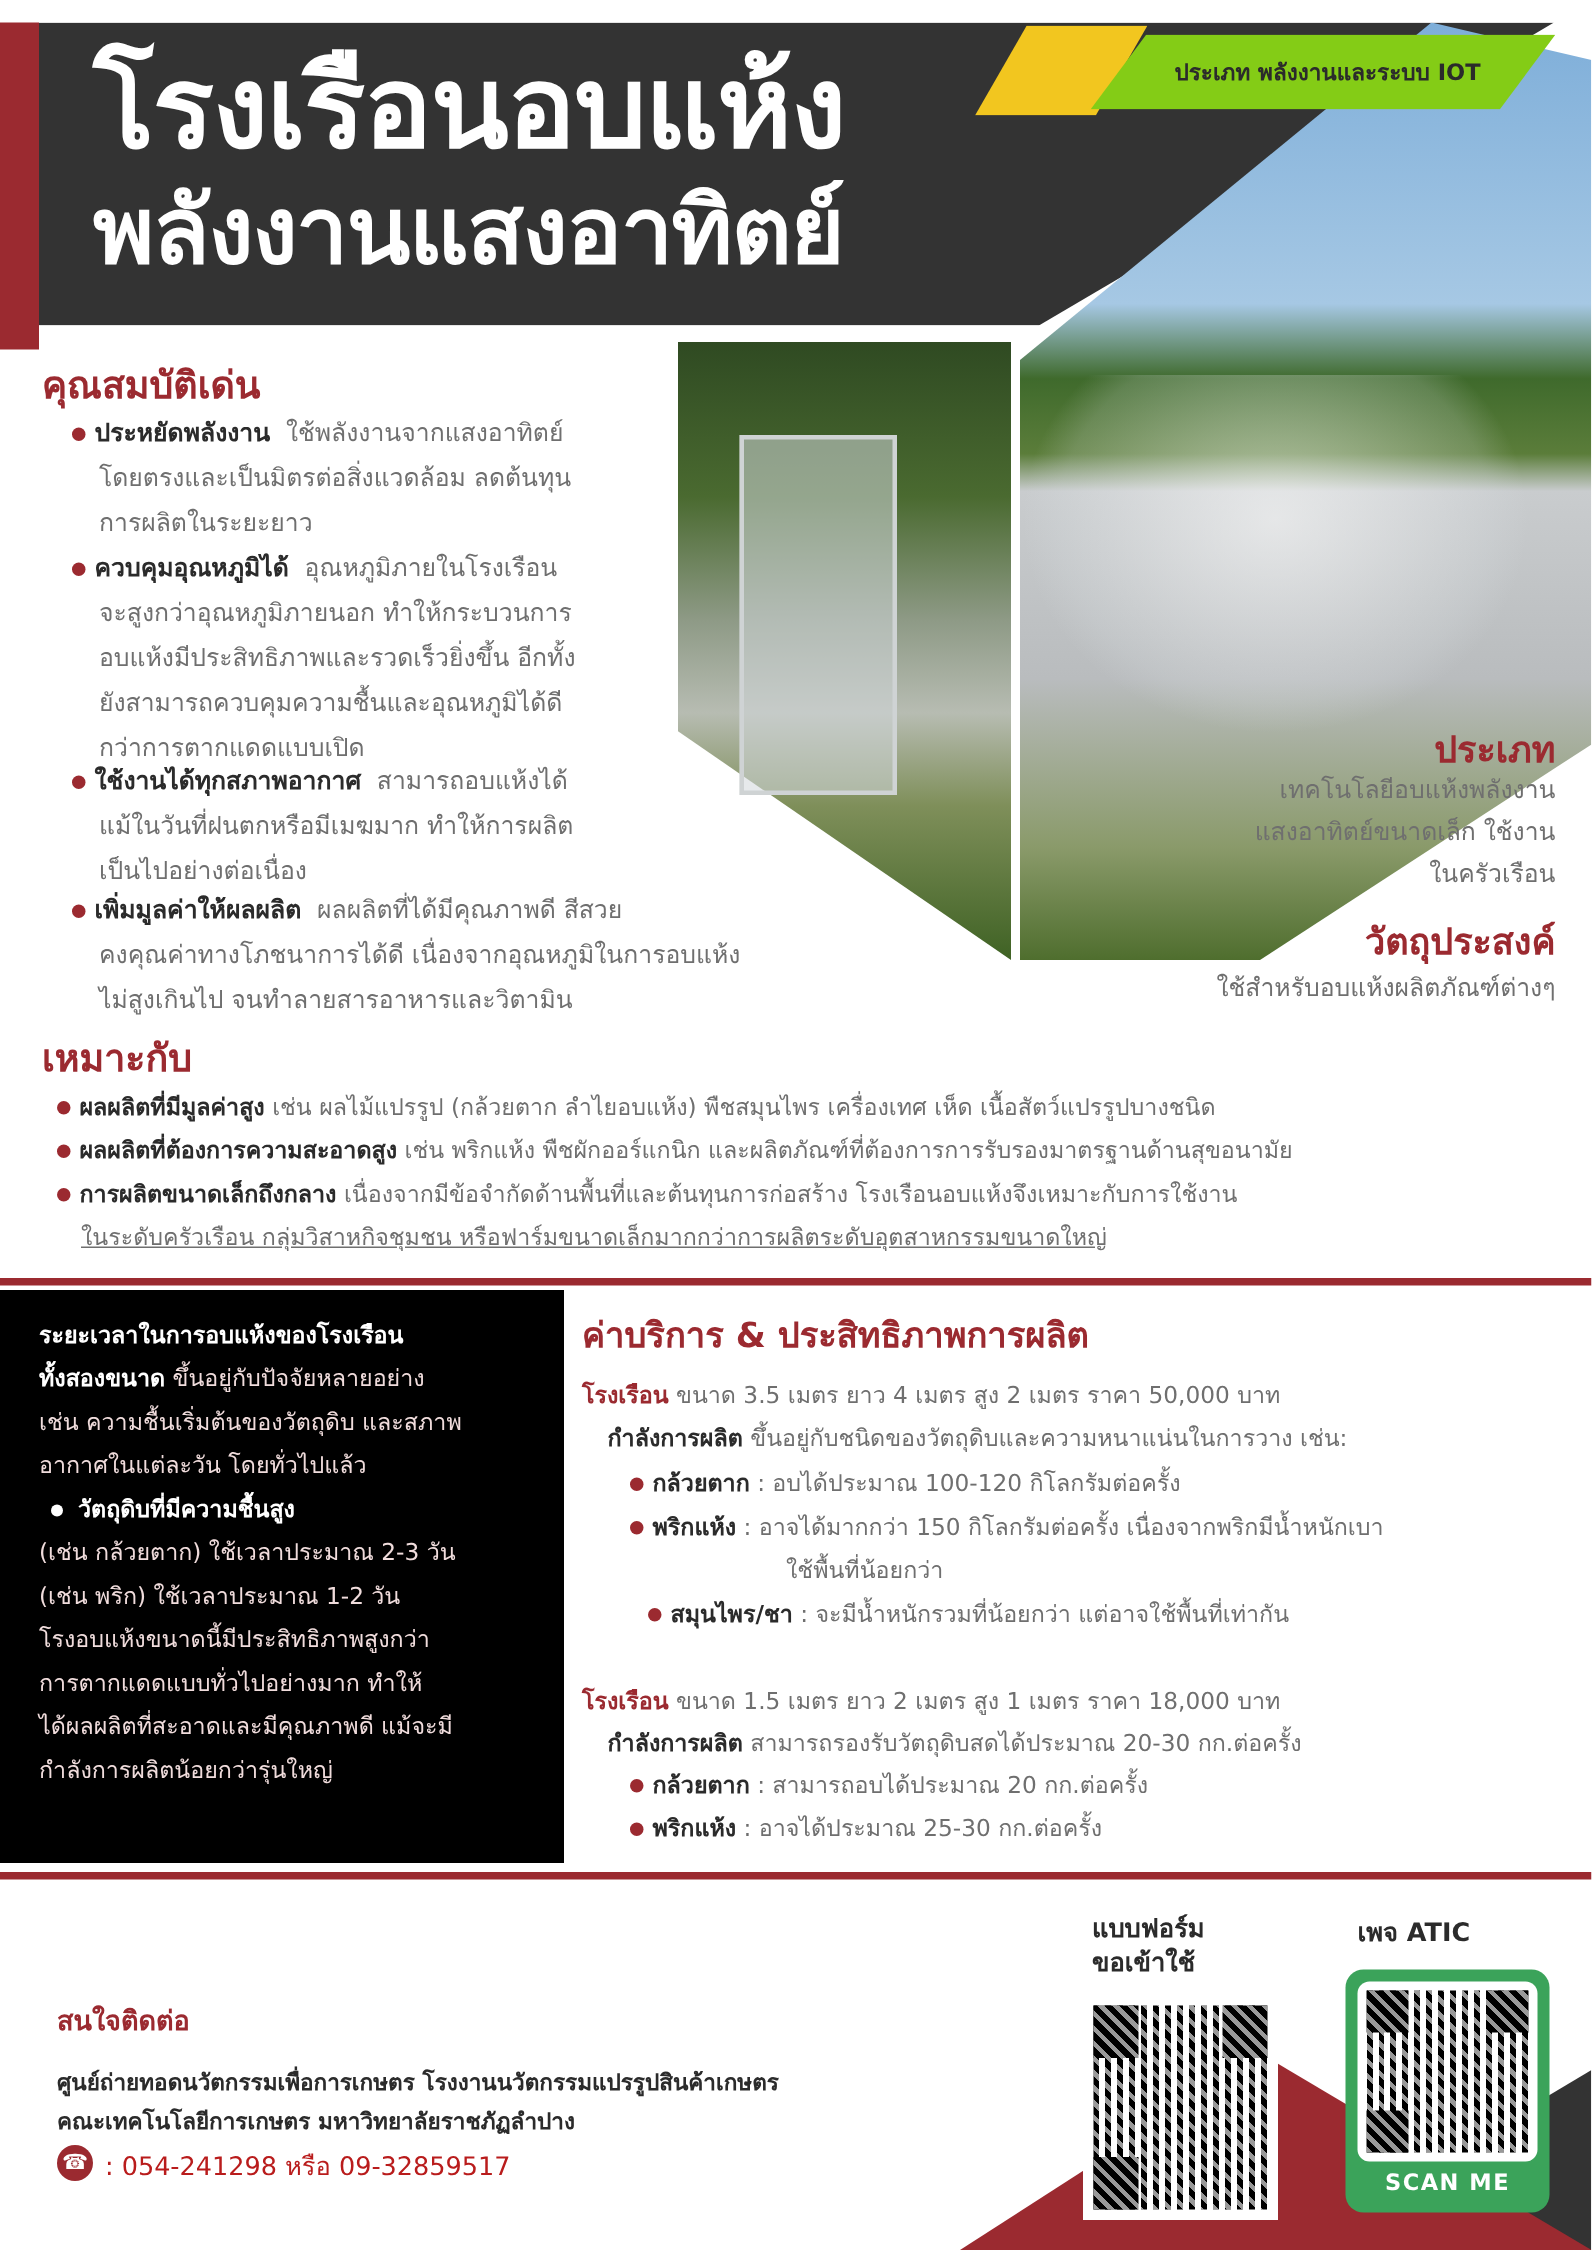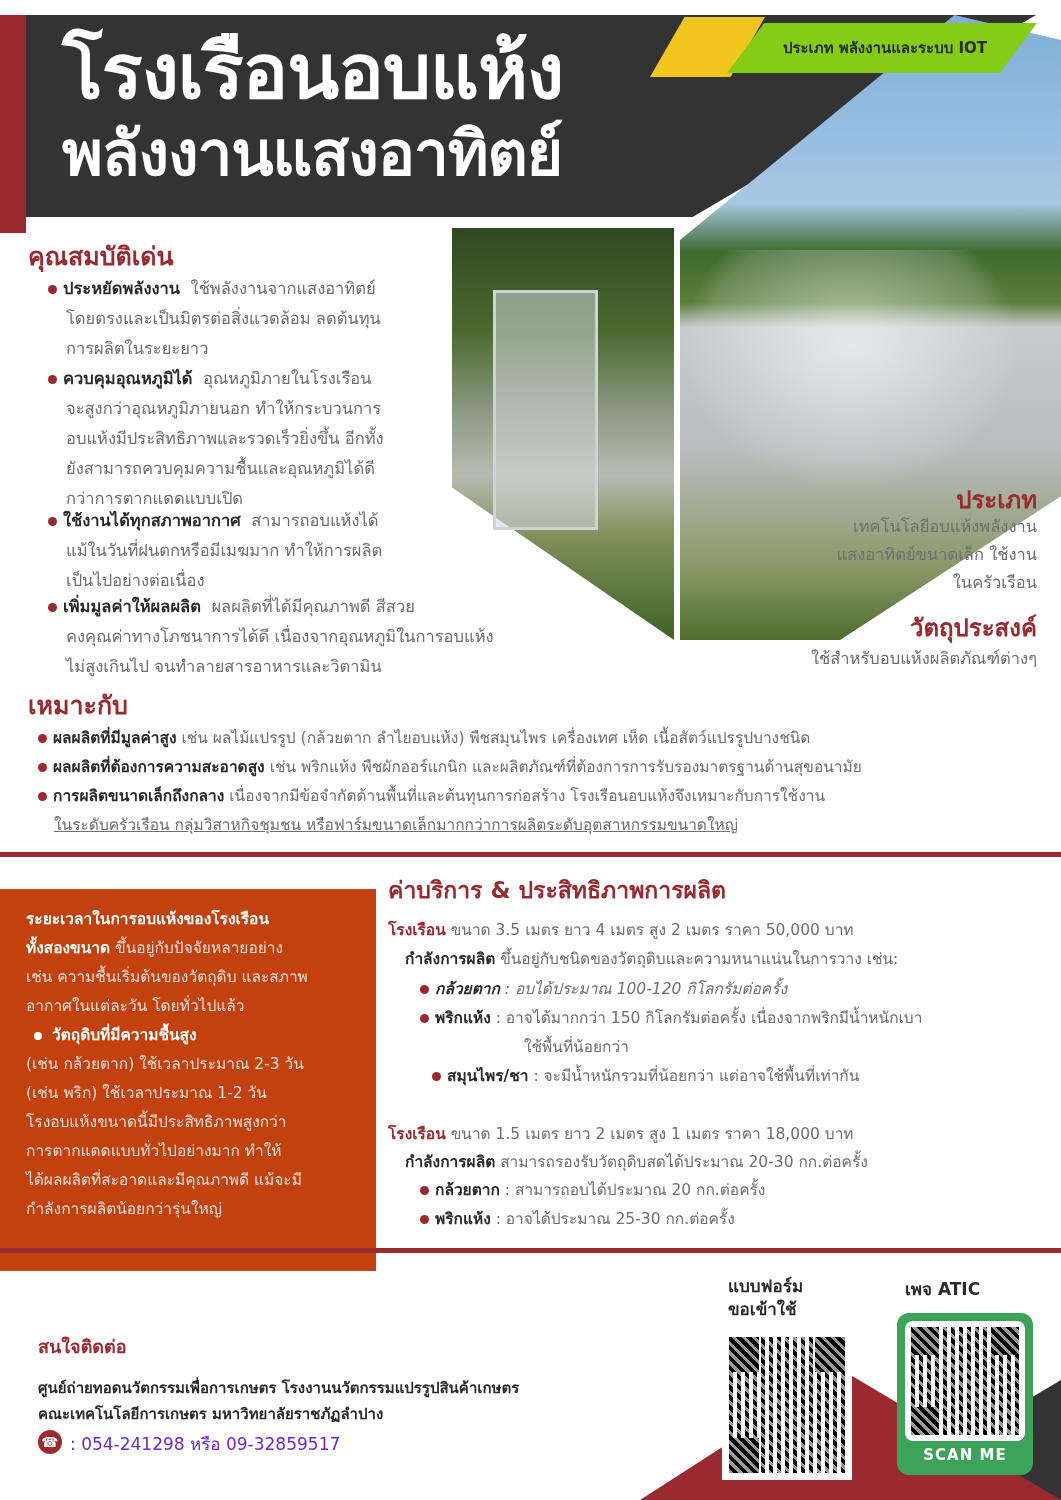--- a/index.html
+++ b/index.html
@@ -46,36 +46,36 @@
   
   #suit-title { position: absolute; left: 28px; top: 685px; font-size: 25px; font-weight: bold; color: #9b2a30; }
   .suit { position: absolute; left: 38px; font-size: 15.5px; line-height: 29px; color: #6f6f6f; white-space: nowrap; }
   .suit b { color: #2b2b2b; }
 
   
   #hr-1 { position: absolute; left: 0; top: 852px; width: 1061px; height: 5px; background: #9b2a30; }
   #hr-2 { position: absolute; left: 0; top: 1248px; width: 1061px; height: 5px; background: #9b2a30; }
 
   
-  #redbox { position: absolute; left: 0; top: 860px; width: 376px; height: 382px; background: #c2410c; padding: 16px 0 0 26px; color: #f0dcdc; font-size: 15.5px; line-height: 29px; margin-top: 29px; }
+  #redbox { position: absolute; left: 0; top: 860px; width: 376px; height: 382px; background: #000000; padding: 16px 0 0 26px; color: #f0dcdc; font-size: 15.5px; line-height: 29px; }
   #redbox b { color: #ffffff; }
   #redbox .wb { display:block; }
   .wbullet { display:inline-block; width: 8px; height: 8px; border-radius:50%; background:#fff; margin: 0 10px 0 8px; vertical-align: middle; }
 
   
   #price-title { position: absolute; left: 388px; top: 872px; font-size: 23px; font-weight: bold; color: #9b2a30; }
   .price { position: absolute; font-size: 15.5px; line-height: 29px; color: #6f6f6f; white-space: nowrap; }
   .price b.r { color: #9b2a30; }
   .price b.d { color: #2b2b2b; }
 
   
   #contact-title { position: absolute; left: 38px; top: 1332px; font-size: 18px; font-weight: bold; color: #9b2a30; }
   .contact-line { position: absolute; left: 38px; font-size: 15px; font-weight: bold; color: #2b2b2b; white-space: nowrap; }
   #phone-icon { position: absolute; left: 38px; top: 1430px; width: 24px; height: 24px; border-radius: 50%; background: #9b2a30; color: #fff; font-size: 14px; line-height: 24px; text-align: center; }
-  #phone-text { position: absolute; left: 70px; top: 1430px; font-size: 17px; color: #6d28d9; }
+  #phone-text { position: absolute; left: 70px; top: 1430px; font-size: 17px; color: #b91c1c; }
 
   
   #deco-dark { position: absolute; left: 860px; top: 1380px; width: 201px; height: 120px; background: #333333; clip-path: polygon(0 100%, 100% 0, 100% 100%); }
   #deco-red { position: absolute; left: 640px; top: 1370px; width: 421px; height: 130px; background: #9b2a30; clip-path: polygon(0 100%, 48% 0, 100% 100%); }
 
   
   .qr-label { position: absolute; font-size: 17px; font-weight: bold; color: #2b2b2b; text-align: left; line-height: 23px; }
   #qr1 { position: absolute; left: 722px; top: 1330px; width: 130px; height: 150px; background: #ffffff; padding: 7px; }
   #qr2-wrap { position: absolute; left: 897px; top: 1313px; width: 136px; height: 162px; background: #3ba35a; border-radius: 12px; padding: 8px; }
   #qr2 { width: 120px; height: 120px; background: #ffffff; border-radius: 8px; padding: 6px; }
@@ -175,21 +175,21 @@
 </div>
 
 <div id="price-title">ค่าบริการ &amp; ประสิทธิภาพการผลิต</div>
 
 <div class="price" style="left:388px; top:916px;">
   <b class="r">โรงเรือน</b> <span>ขนาด 3.5 เมตร ยาว 4 เมตร สูง 2 เมตร  ราคา 50,000 บาท</span>
 </div>
 <div class="price" style="left:405px; top:945px;">
   <b class="d">กำลังการผลิต</b> <span>ขึ้นอยู่กับชนิดของวัตถุดิบและความหนาแน่นในการวาง เช่น:</span>
 </div>
-<div class="price" style="left:420px; top:975px;font-style:italic;">
+<div class="price" style="left:420px; top:975px;">
   <span class="bullet"></span><b class="d">กล้วยตาก</b> <span>: อบได้ประมาณ 100-120 กิโลกรัมต่อครั้ง</span>
 </div>
 <div class="price" style="left:420px; top:1004px;">
   <span class="bullet"></span><b class="d">พริกแห้ง</b> <span>: อาจได้มากกว่า 150 กิโลกรัมต่อครั้ง เนื่องจากพริกมีน้ำหนักเบา</span><br>
   <span style="padding-left:104px;">ใช้พื้นที่น้อยกว่า</span>
 </div>
 <div class="price" style="left:432px; top:1062px;">
   <span class="bullet"></span><b class="d">สมุนไพร/ชา</b> <span>: จะมีน้ำหนักรวมที่น้อยกว่า แต่อาจใช้พื้นที่เท่ากัน</span>
 </div>
 

